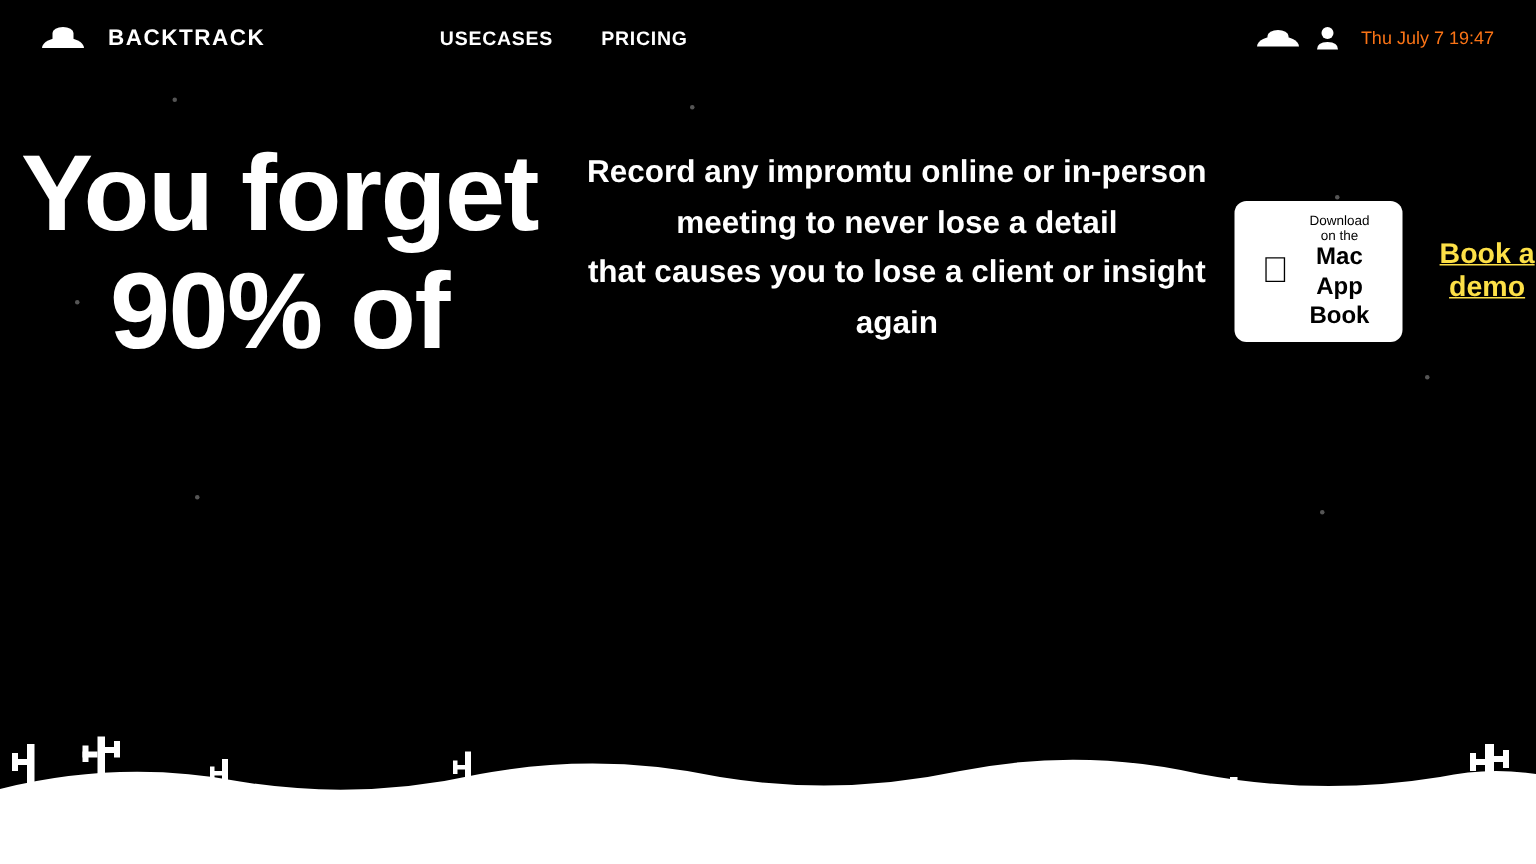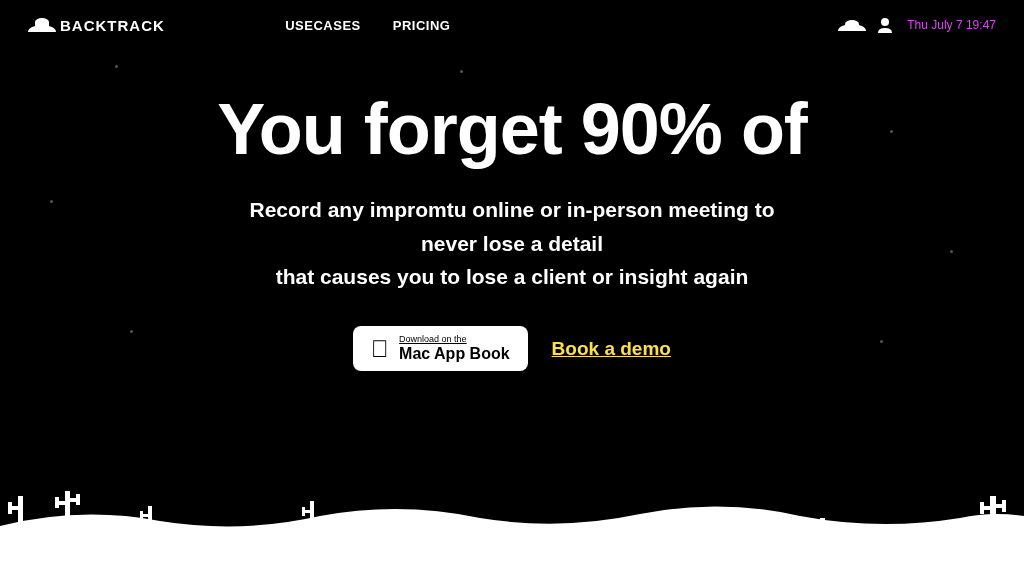--- a/index.html
+++ b/index.html
@@ -34,21 +34,21 @@
       z-index: 10;
       display: flex;
       align-items: center;
       padding: 0 28px;
       height: 50px;
       background: #000;
     }
     .nav-logo {
       display: flex;
       align-items: center;
-      gap: 4px;
+      gap: 16px;
       font-weight: 700;
       font-size: 15px;
       letter-spacing: 1px;
       text-transform: uppercase;
     }
     .nav-links {
       display: flex;
       gap: 32px;
       margin-left: auto;
       margin-right: auto;
@@ -64,29 +64,29 @@
       color: #fff;
     }
     .nav-right {
       display: flex;
       align-items: center;
       gap: 12px;
       margin-left: auto;
     }
     .nav-datetime {
       font-size: 12px;
-      color: #d946ef;
+      color: #f97316;
     }
 
     
     .main-content {
       position: relative;
       z-index: 5;
       display: flex;
-      flex-direction: column;
+      flex-direction: row;
       align-items: center;
       justify-content: center;
       padding-top: 40px;
       text-align: center;
     }
 
     .hero-title {
       font-size: 72px;
       font-weight: 900;
       line-height: 1.1;
@@ -126,21 +126,20 @@
     }
     .app-store-text {
       display: flex;
       flex-direction: column;
       align-items: flex-start;
     }
     .app-store-small {
       font-size: 9px;
       font-weight: 500;
       color: #000;
-      text-decoration: underline;
     }
     .app-store-large {
       font-size: 16px;
       font-weight: 700;
       color: #000;
       line-height: 1.2;
     }
 
     .book-demo-link {
       font-size: 19px;

